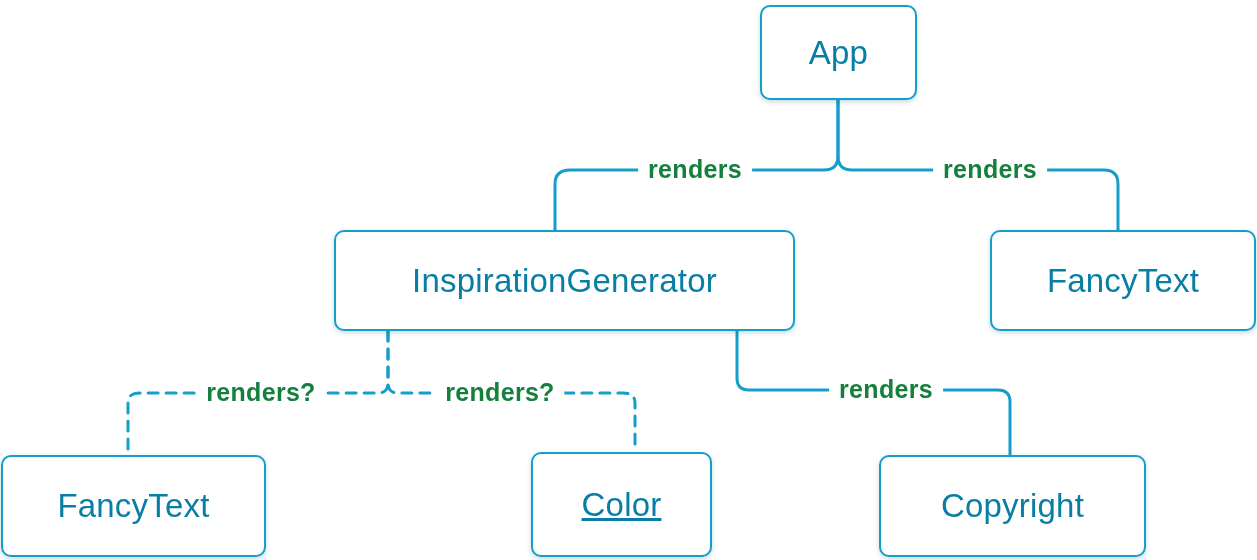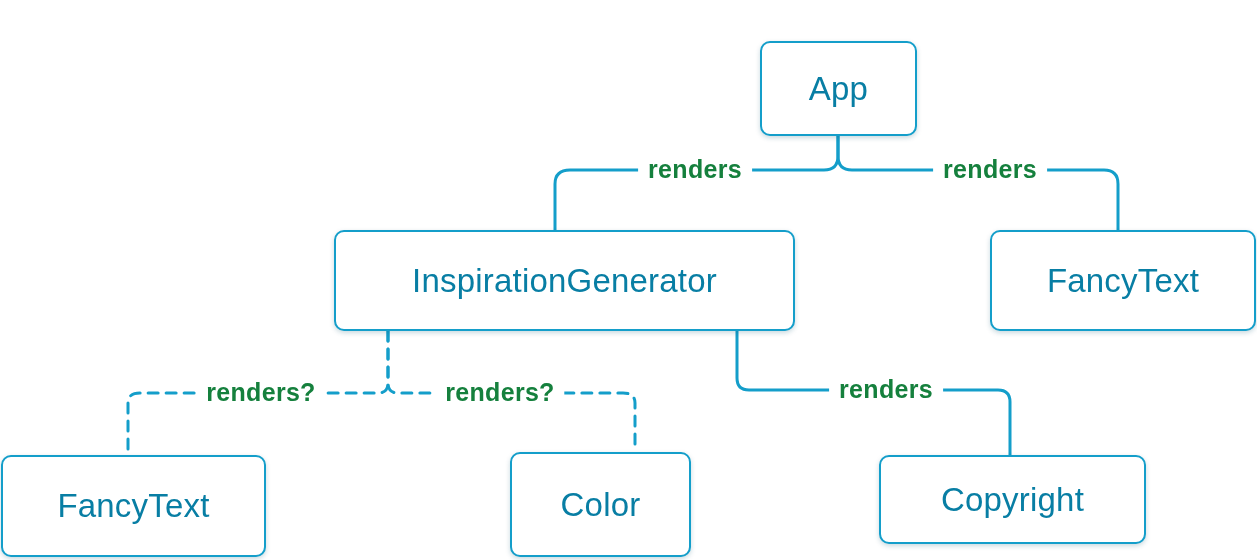--- a/index.html
+++ b/index.html
@@ -51,26 +51,26 @@
     transform: translate(-50%, -50%);
     background: #ffffff;
     color: #15803d;
     font-size: 25px;
     font-weight: 600;
     padding: 0 10px;
     white-space: nowrap;
     letter-spacing: 0.3px;
   }
   
-  .node-app            { left: 760px; top: 5px;   width: 157px; height: 95px; margin-top: 36px;  }
+  .node-app            { left: 760px; top: 5px;   width: 157px; height: 95px;  }
   .node-insp           { left: 334px; top: 230px; width: 461px; height: 101px; }
   .node-fancy-right    { left: 990px; top: 230px; width: 266px; height: 101px; }
   .node-fancy-left     { left: 1px;   top: 455px; width: 265px; height: 102px; }
-  .node-color          { left: 510px; top: 452px; width: 181px; height: 105px; }
-  .node-copyright      { left: 879px; top: 455px; width: 267px; height: 89px; }
+  .node-color          { left: 531px; top: 452px; width: 181px; height: 105px; text-decoration: underline; }
+  .node-copyright      { left: 879px; top: 455px; width: 267px; height: 102px; }
   
   .label-app-insp      { left: 695px;  top: 169px; }
   .label-app-fancy     { left: 990px;  top: 169px; }
   .label-insp-fancy    { left: 261px;  top: 392px; }
   .label-insp-color    { left: 500px;  top: 392px; }
   .label-insp-copy     { left: 886px;  top: 389px; }
 </style>
 </head>
 <body>
 

